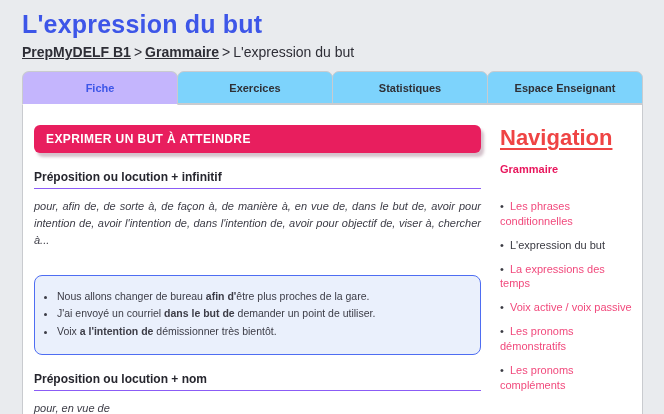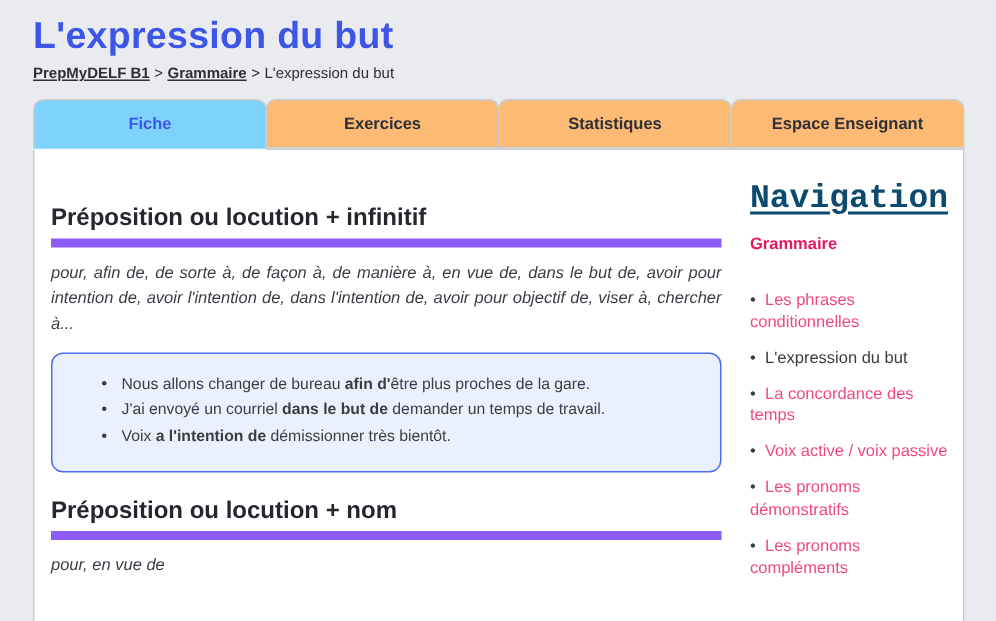--- a/index.html
+++ b/index.html
@@ -23,21 +23,21 @@
   }
   .page-header{padding:10px 22px 0 22px;}
   .page-title{
     color:var(--title-blue);
     font-size:25px;
     font-weight:bold;
     letter-spacing:.2px;
   }
   .breadcrumb{
     margin-top:5px;
-    font-size:10px;
+    font-size:14px;
     color:#2e2e36;
   }
   .breadcrumb a{
     color:#2e2e36;
     font-weight:bold;
     text-decoration:underline;
     cursor:pointer;
   }
   .breadcrumb .sep{margin:0 3px;}
   .tabs{
@@ -48,29 +48,29 @@
   }
   .tab{
     flex:1;
     height:33px;
     display:flex;
     align-items:center;
     justify-content:center;
     font-size:11px;
     font-weight:bold;
     color:#2f3036;
-    background:#fdba74;
+    background:#7dd3fc;
     border:1px solid var(--border);
     border-radius:7px 7px 0 0;
     margin-left:-1px;
     cursor:pointer;
   }
   .tab:first-child{margin-left:0;}
   .tab.active{
-    background:#7dd3fc;
+    background:#c4b5fd;
     color:var(--title-blue);
     border-bottom:1px solid #ffffff;
     margin-bottom:-1px;
     height:34px;
   }
   .panel{
     background:var(--panel);
     border:1px solid var(--border);
     margin:0 21px 0 22px;
     height:322px;
@@ -84,57 +84,56 @@
     color:#ffffff;
     font-size:12px;
     font-weight:bold;
     letter-spacing:.4px;
     padding:7px 12px;
     border-radius:6px;
     box-shadow:3px 4px 3px rgba(160,120,140,.45);
   }
   .intro{font-size:11px;margin-top:15px;}
   .section-heading{
-    font-size:16px;
+    font-size:12px;
     font-weight:bold;
     color:#26262e;
-    border-bottom:6px solid #8b5cf6;
+    border-bottom:1px solid #8b5cf6;
     padding-bottom:4px;
     margin-top:17px;
   }
   .expressions{
     font-size:11px;
     font-style:italic;
     line-height:1.55;
     text-align:justify;
     margin-top:9px;
   }
   .example-box{
     background:var(--box-bg);
     border:1.5px solid var(--box-border);
     border-radius:8px;
-    margin-top:10px;
-    padding:12px 16px 14px 32px;
+    margin-top:26px;
+    padding:12px 16px 14px 8px;
   }
   .example-box ul{
     padding-left:14px;
     font-size:10.5px;
     line-height:1.65;
   }
   .nav-col{
     flex:1;
     margin-left:19px;
   }
   .nav-heading{
     font-size:22px;
     font-weight:600;
-    color:#0c4a6e;
+    color:#ef4444;
     text-decoration:underline;
     text-underline-offset:3px;
-    font-family:Liberation Mono, monospace;
   }
   .nav-category{
     margin-top:12px;
     font-size:11px;
     font-weight:bold;
     color:var(--cat-pink);
   }
   .nav-list{
     list-style:none;
     margin-top:24px;
@@ -167,42 +166,43 @@
 
 <div class="tabs">
   <div class="tab active">Fiche</div>
   <div class="tab">Exercices</div>
   <div class="tab">Statistiques</div>
   <div class="tab">Espace Enseignant</div>
 </div>
 
 <div class="panel">
   <div class="main-col">
+    <div class="banner">EXPRIMER UN BUT À ATTEINDRE</div>
 
     <h3 class="section-heading">Préposition ou locution + infinitif</h3>
     <p class="expressions">pour, afin de, de sorte à, de façon à, de manière à, en vue de, dans le but de, avoir pour intention de, avoir l'intention de, dans l'intention de, avoir pour objectif de, viser à, chercher à...</p>
     <div class="example-box">
       <ul>
         <li><span>Nous allons changer de bureau </span><strong>afin d'</strong><span>être plus proches de la gare.</span></li>
-        <li><span>J'ai envoyé un courriel </span><strong>dans le but de</strong><span> demander un temps de travail.</span></li>
+        <li><span>J'ai envoyé un courriel </span><strong>dans le but de</strong><span> demander un point de utiliser.</span></li>
         <li><span>Voix </span><strong>a l'intention de</strong><span> démissionner très bientôt.</span></li>
       </ul>
     </div>
 
     <h3 class="section-heading">Préposition ou locution + nom</h3>
     <p class="expressions">pour, en vue de</p>
 
   </div>
 
   <div class="nav-col">
     <div class="nav-heading">Navigation</div>
     <div class="nav-category">Grammaire</div>
     <ul class="nav-list">
       <li>Les phrases conditionnelles</li>
       <li class="current">L'expression du but</li>
-      <li>La concordance des temps</li>
+      <li>La expressions des temps</li>
       <li>Voix active / voix passive</li>
       <li>Les pronoms démonstratifs</li>
       <li>Les pronoms compléments</li>
 
     </ul>
   </div>
 </div>
 
 </body></html>

